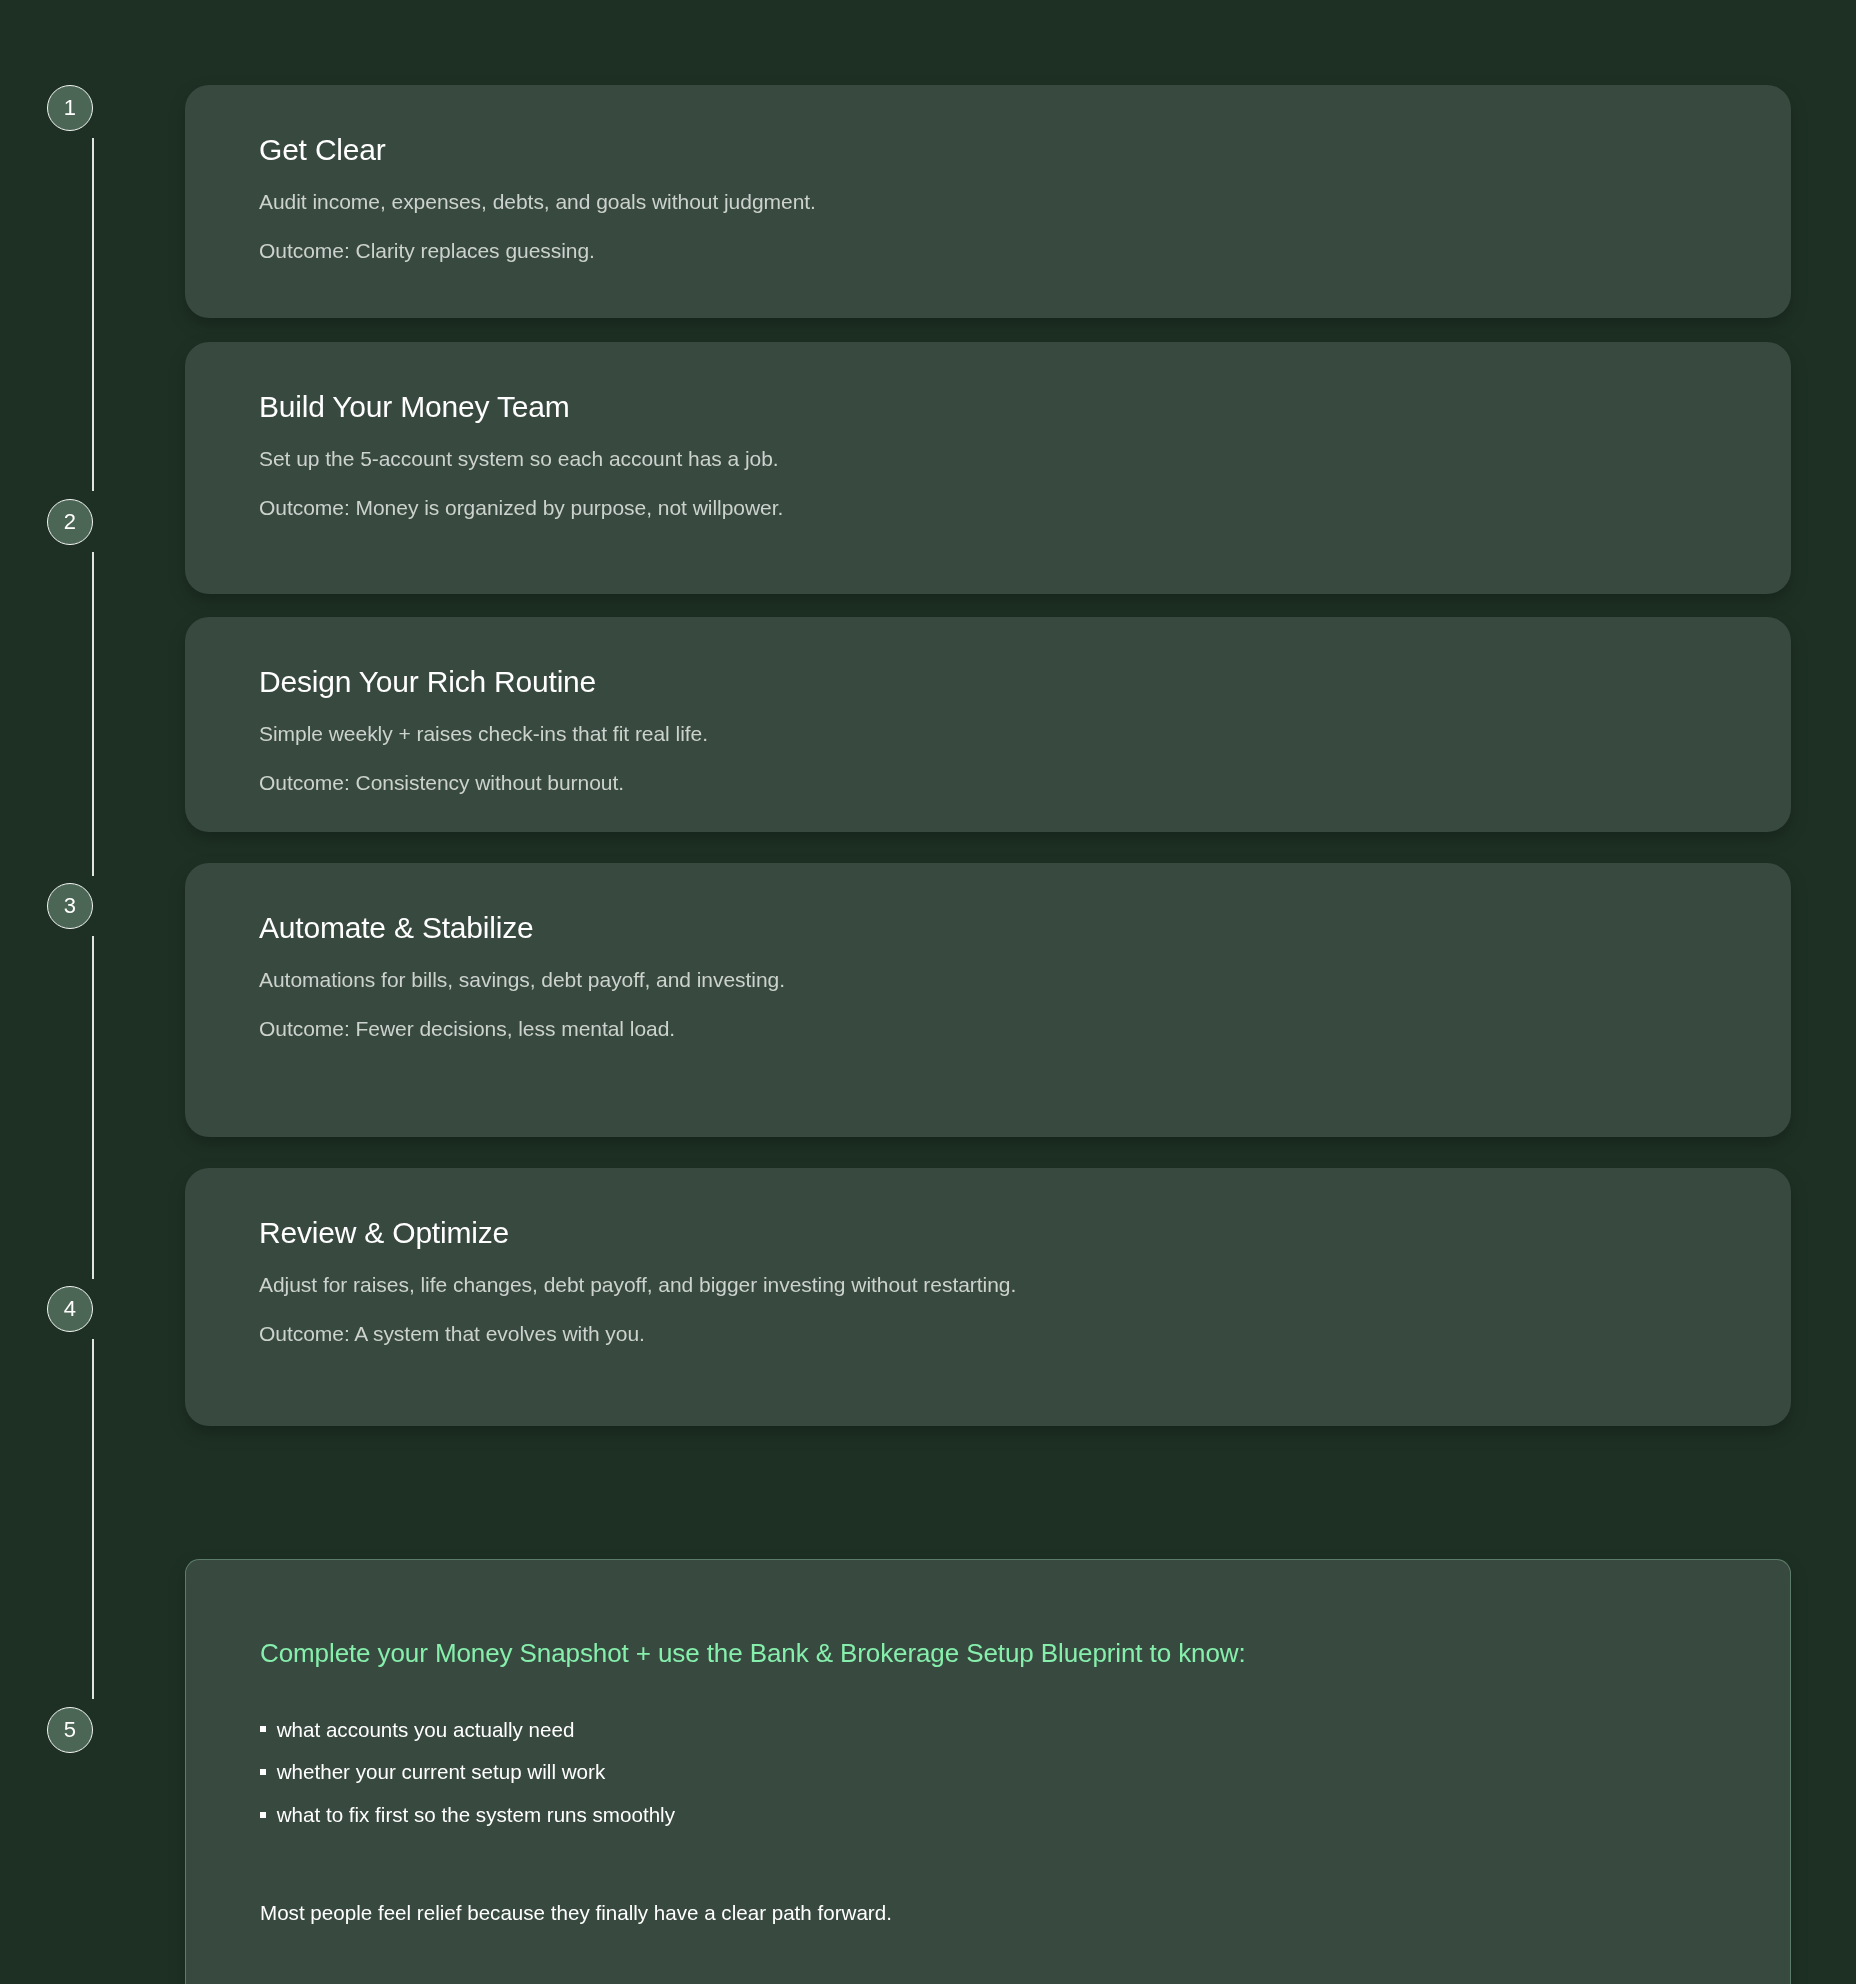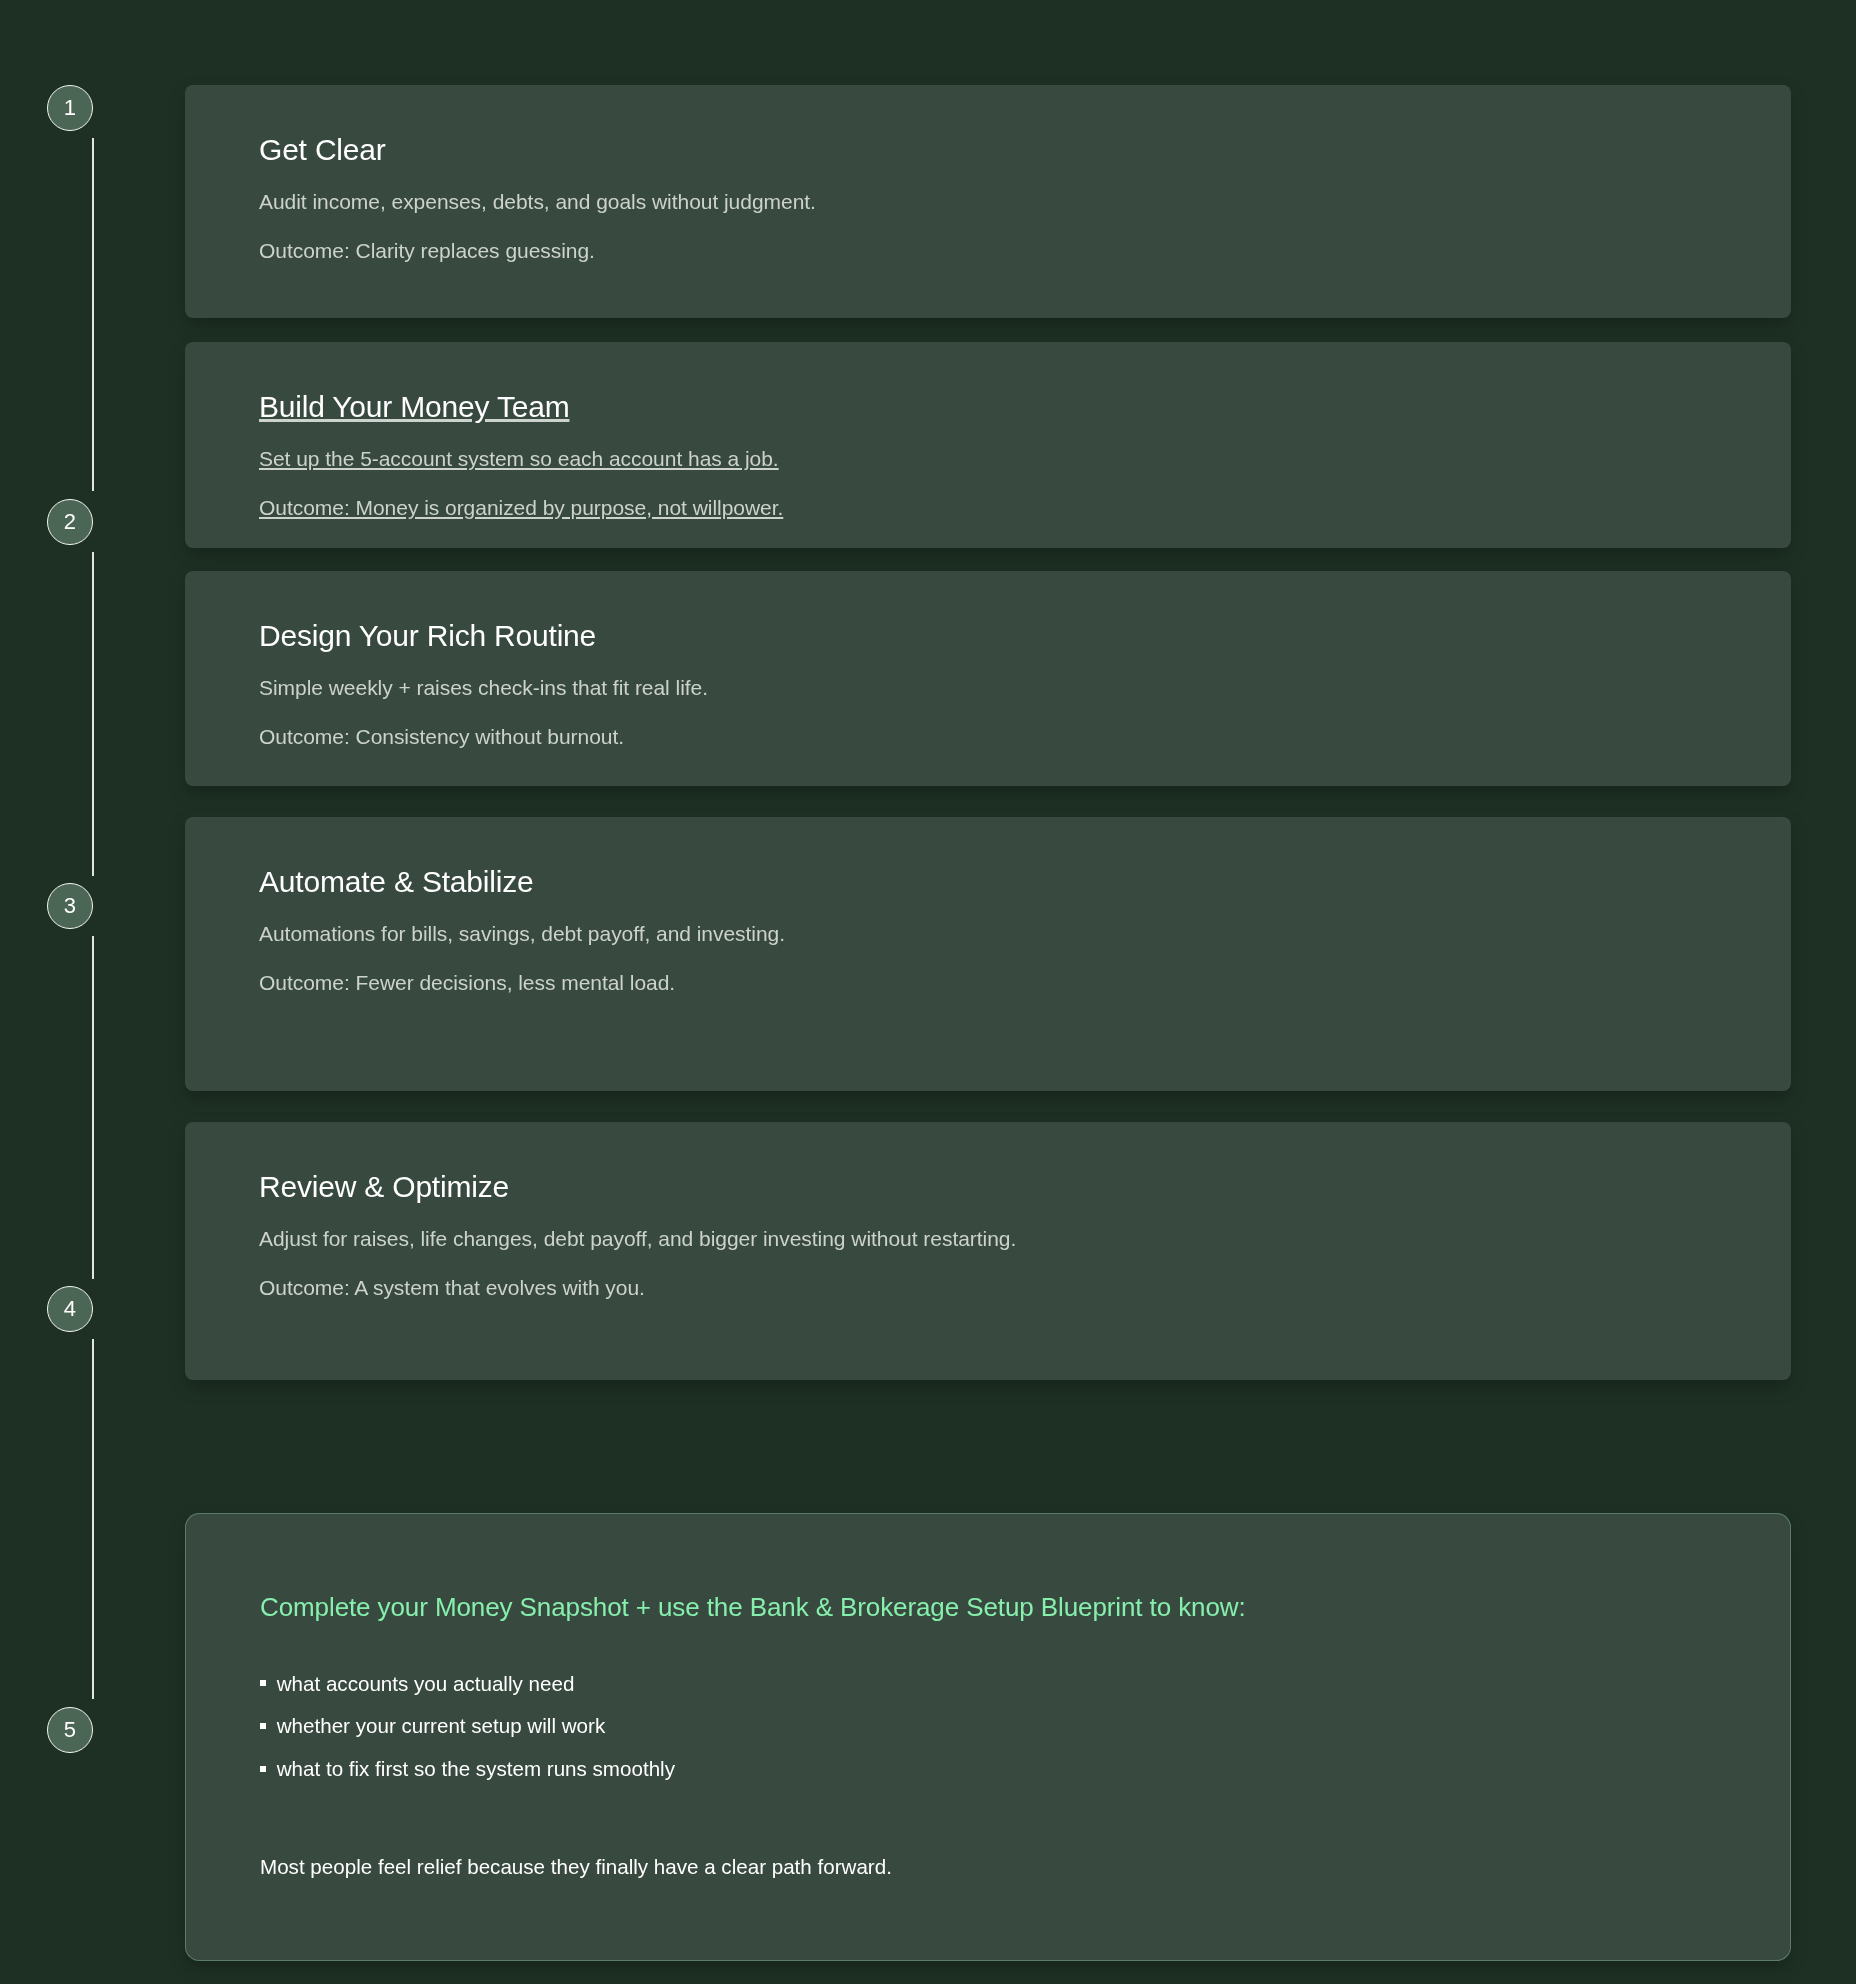--- a/index.html
+++ b/index.html
@@ -60,21 +60,21 @@
   }
 
   
   .step-row{
     position:relative;
     padding-left:185px;
     padding-right:65px;
   }
   .card{
     background:var(--card);
-    border-radius:8px;
+    border-radius:24px;
     box-shadow:0 7.1px 17.5px rgba(0,0,0,.22);
     padding:48px 74px 36px 74px;
   }
   .card-title{
     font-size:30px;
     line-height:1.12;
     color:var(--title);
     font-weight:400;
     letter-spacing:-0.2px;
     margin-bottom:21.4px;
@@ -82,21 +82,21 @@
   .card-line{
     font-size:21px;
     line-height:1.34;
     color:var(--body);
     letter-spacing:-0.04px;
   }
   .card-line + .card-line{margin-top:20.6px;}
 
   
   .s1 .card{height:233px;}
-  .s2 .card{height:206px;text-decoration:underline;}
+  .s2 .card{height:252px;}
   .s3 .card{height:215px;}
   .s4 .card{height:274px;}
   .s5 .card{height:258px;}
   .s1{margin-top:85px;}
   .s2{margin-top:24px;}
   .s3{margin-top:23px;}
   .s4{margin-top:31px;}
   .s5{margin-top:31px;}
 
   

